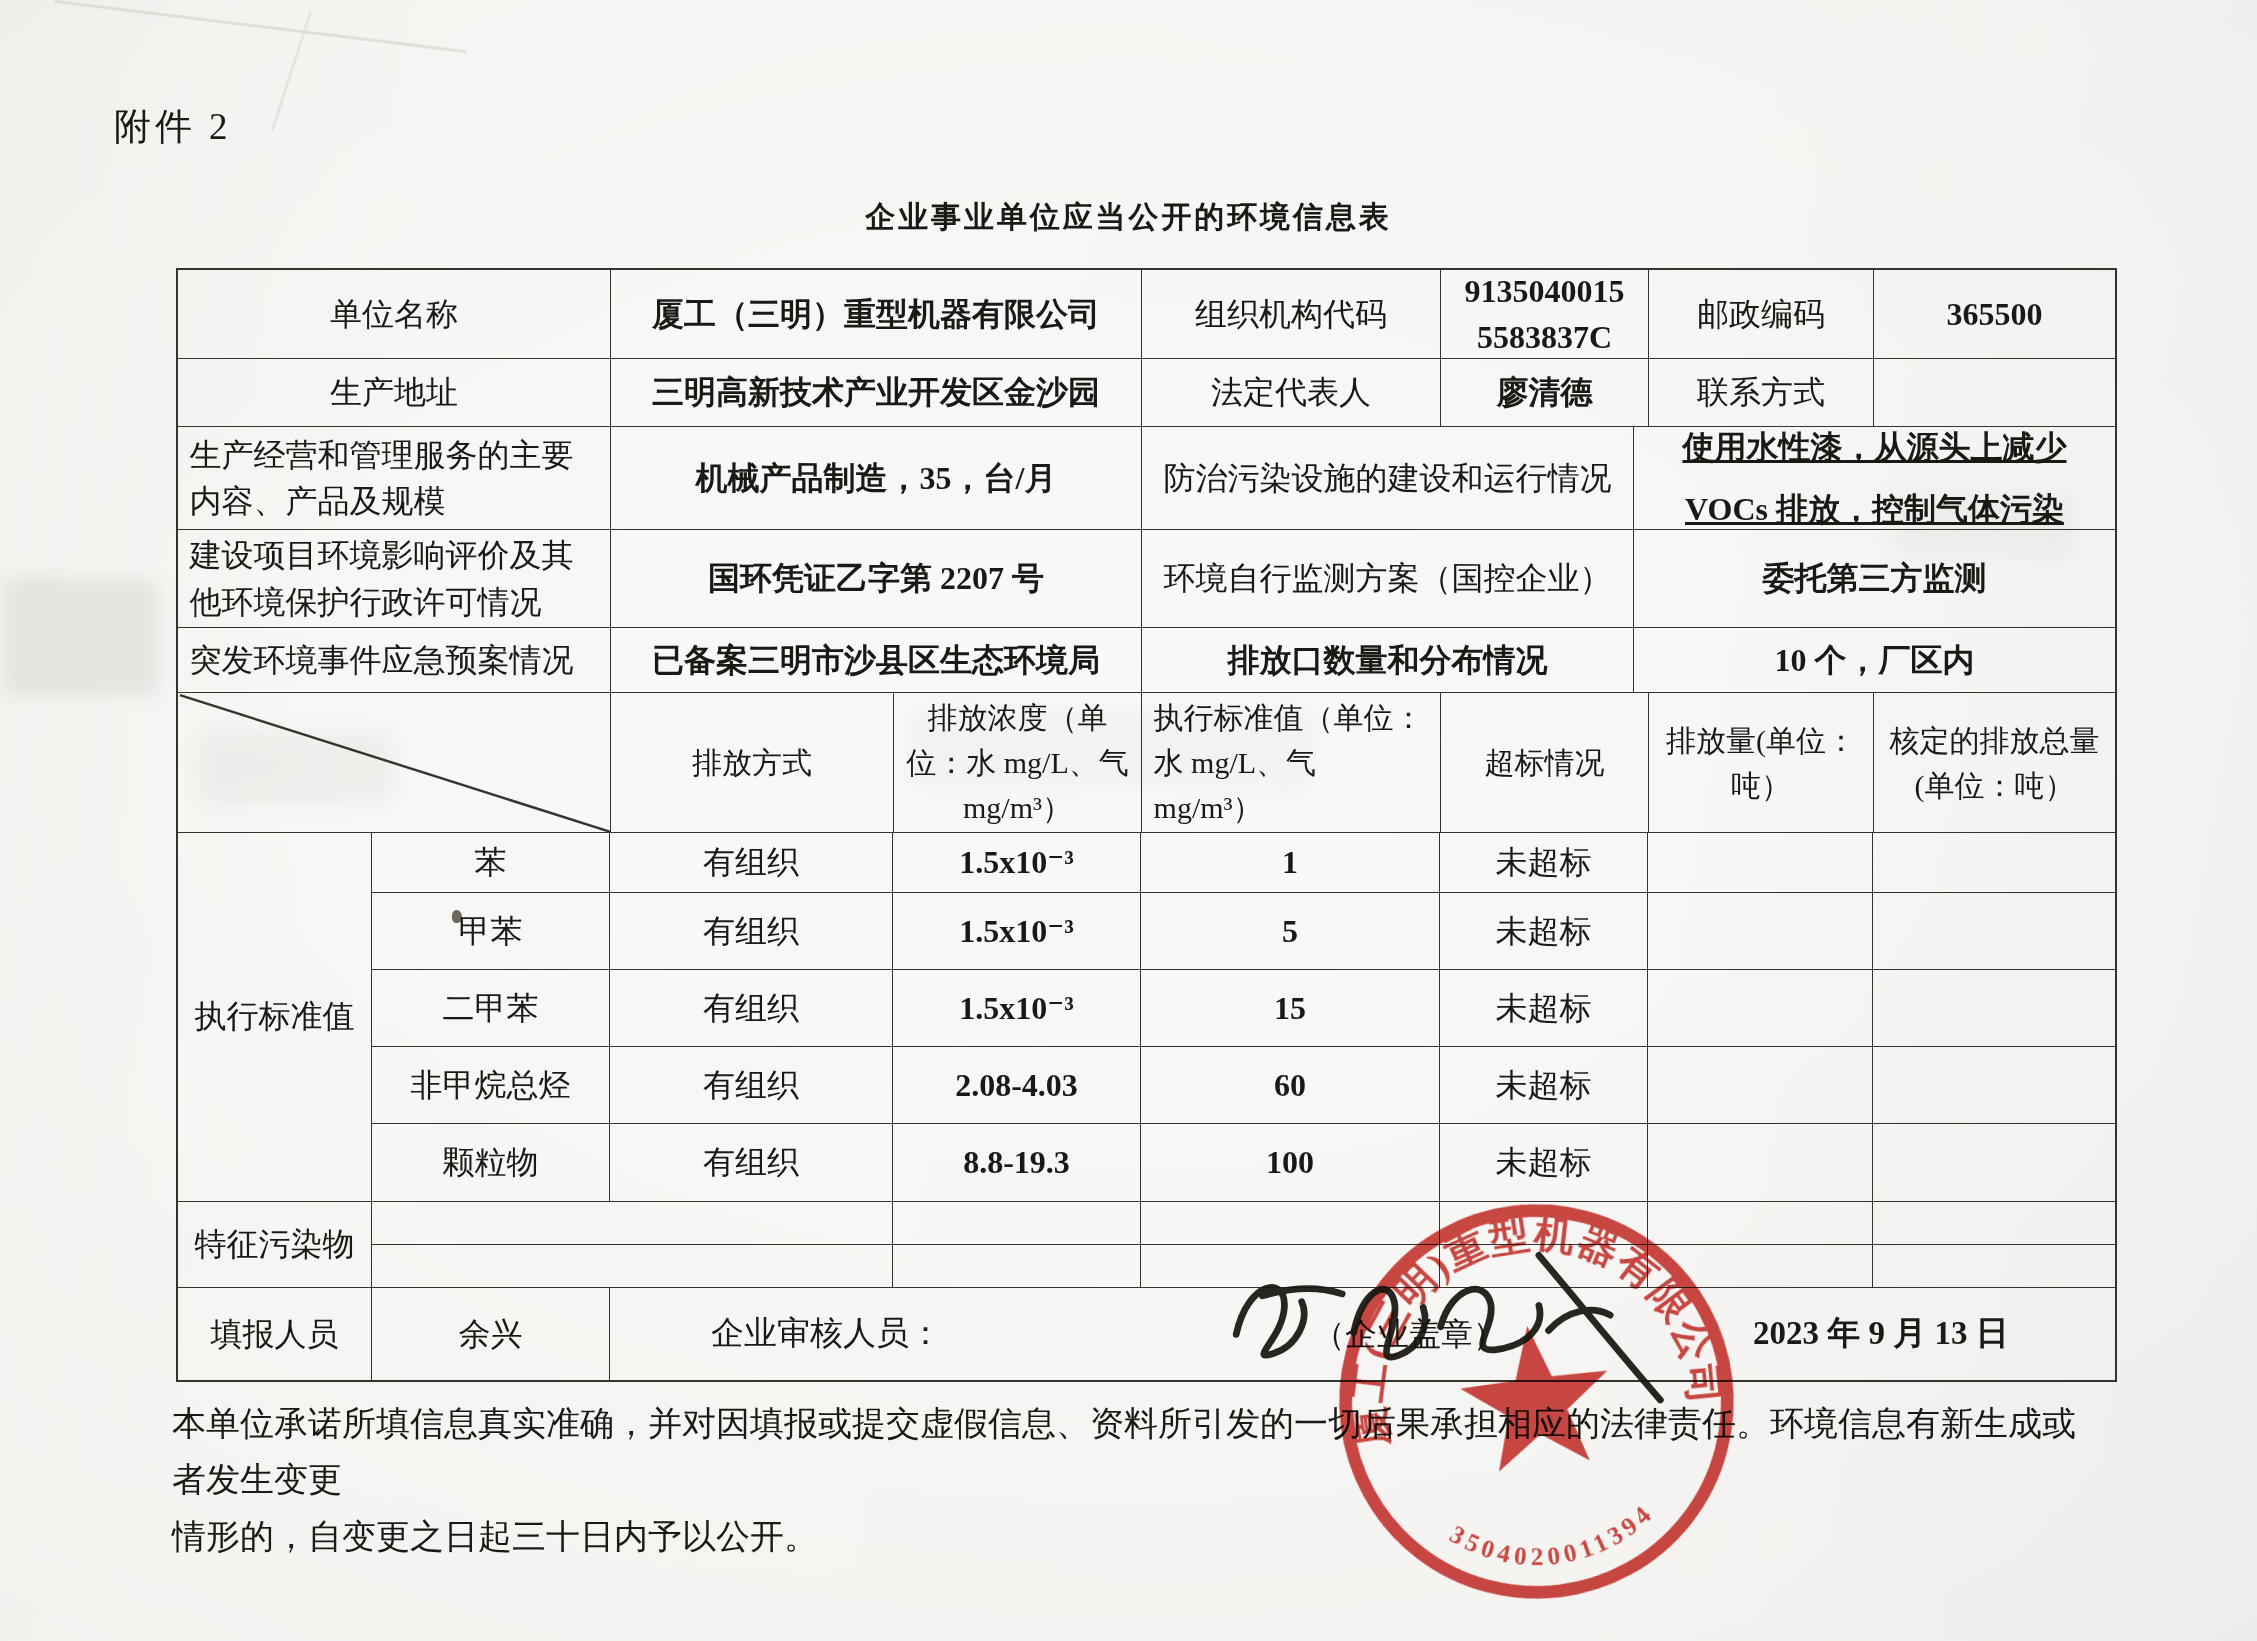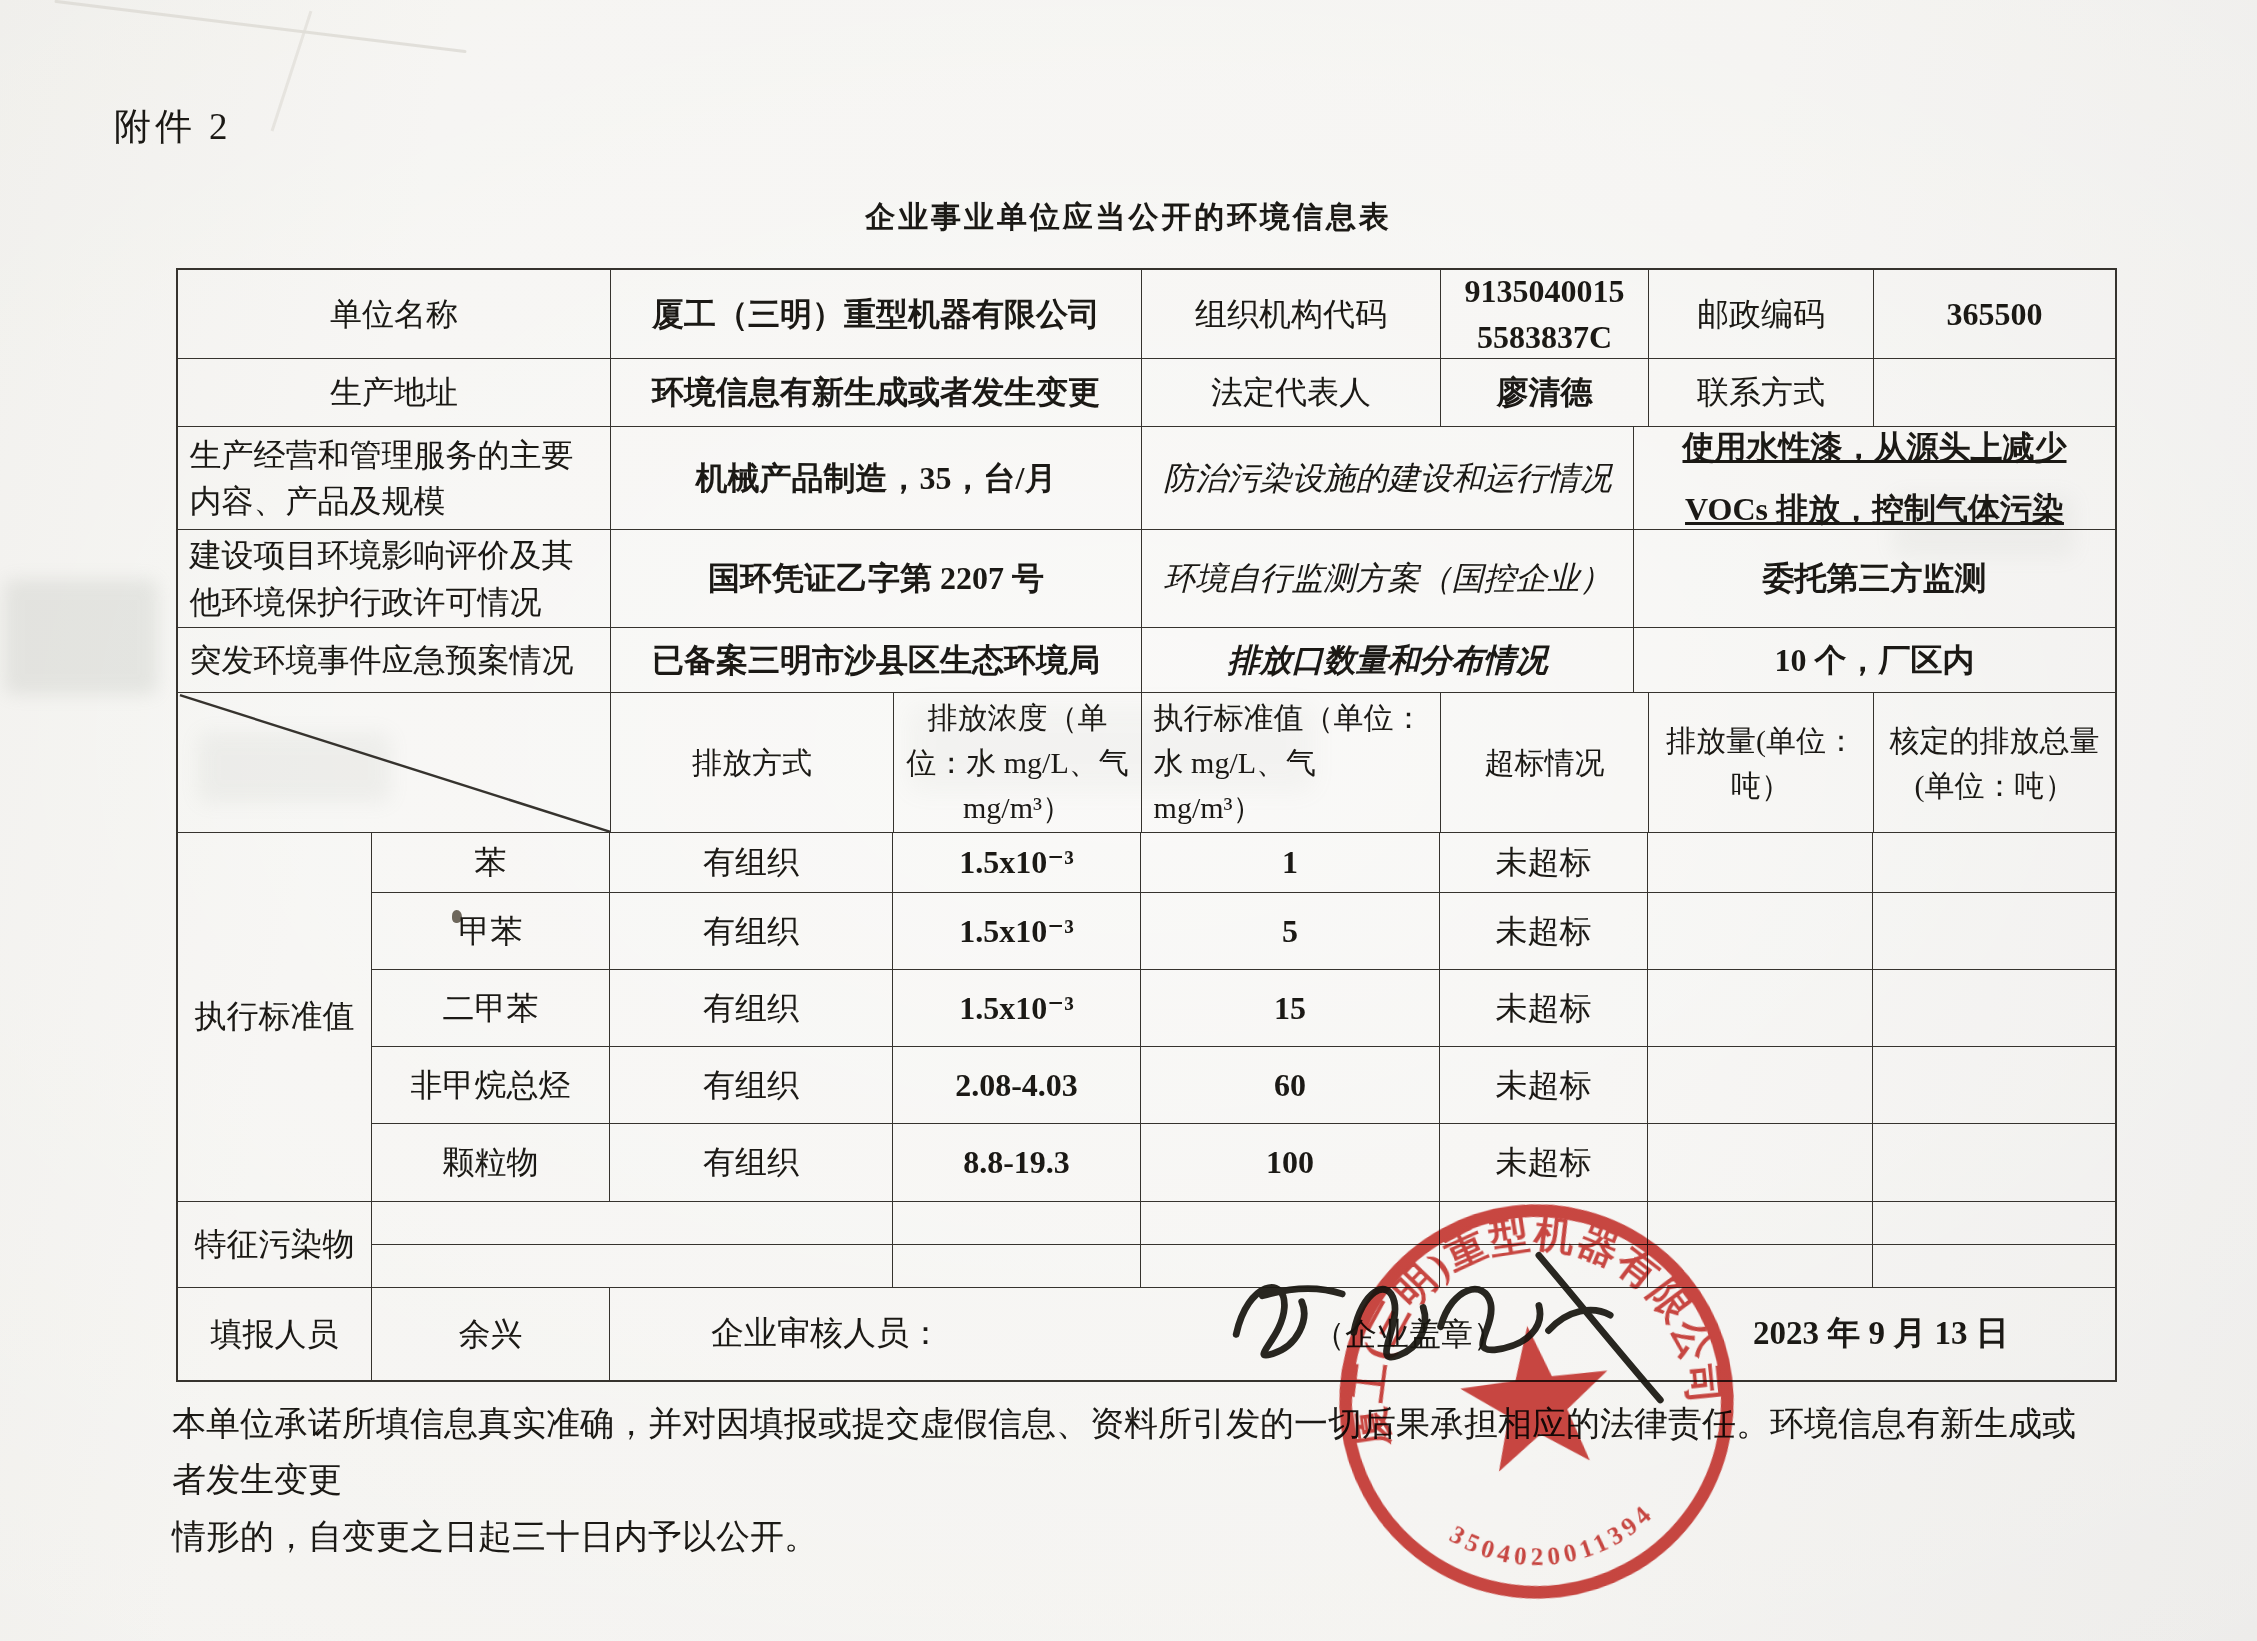--- a/index.html
+++ b/index.html
@@ -32,21 +32,21 @@
         justify-content:center;text-align:center;font-size:32px;line-height:1.45;
         white-space:pre-line;padding:0 7.7px;}
   .cell:last-child{border-right:none;}
   .b{font-weight:700;}
   .left{justify-content:flex-start;text-align:left;padding:0 11.6px;}
   .airy{line-height:1.95;text-decoration:underline;}
   .hdr{font-size:30px;line-height:1.5;}
   
   .wA{flex:0 0 433px;} .wB{flex:0 0 531px;} .wC{flex:0 0 299px;} .wD{flex:0 0 208px;}
   .wE{flex:0 0 225px;} .wF{flex:1 1 auto;}
-  .wC2{flex:0 0 492px;font-style:italic;} .wD2{flex:1 1 auto;}
+  .wC2{flex:0 0 492px;} .wD2{flex:1 1 auto;}
   
   .p1{flex:0 0 194px;} .p2{flex:0 0 238px;} .p3{flex:0 0 283px;} .p4{flex:0 0 248px;}
   .p5{flex:0 0 299px;} .p6{flex:0 0 208px;} .p7{flex:0 0 225px;} .p8{flex:1 1 auto;}
   .pDiag{flex:0 0 433px;}
   .s2{flex:0 0 521px;}
   .h92{height:89px;} .h70{height:68px;} .h107{height:103px;} .h101{height:98px;}
   .h67{height:65px;} .h145{height:140px;} .h95{height:92px;}
   .block{display:flex;border-bottom:1.9px solid #36332e;}
   .blkLabel{box-sizing:border-box;border-right:1.9px solid #36332e;display:flex;
             align-items:center;justify-content:center;font-size:32px;}
@@ -93,21 +93,21 @@
       <div class="cell wB b">厦工（三明）重型机器有限公司</div>
       <div class="cell wC">组织机构代码</div>
       <div class="cell wD b">9135040015
 5583837C</div>
       <div class="cell wE">邮政编码</div>
       <div class="cell wF b">365500</div>
     </div>
 
     <div class="row h70">
       <div class="cell wA">生产地址</div>
-      <div class="cell wB b">环境信息有新生成或者发生变更</div>
+      <div class="cell wB b">三明高新技术产业开发区金沙园</div>
       <div class="cell wC">法定代表人</div>
       <div class="cell wD b">廖清德</div>
       <div class="cell wE">联系方式</div>
       <div class="cell wF"></div>
     </div>
 
     <div class="row h107">
       <div class="cell wA left">生产经营和管理服务的主要内容、产品及规模</div>
       <div class="cell wB b">机械产品制造，35，台/月</div>
       <div class="cell wC2">防治污染设施的建设和运行情况</div>

